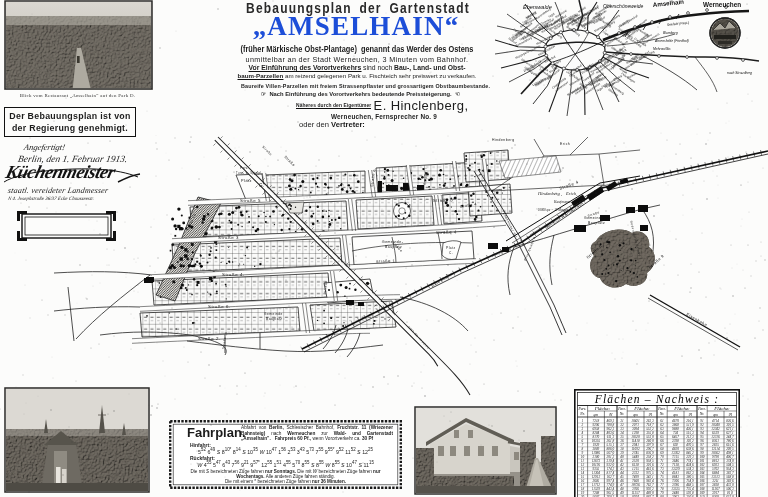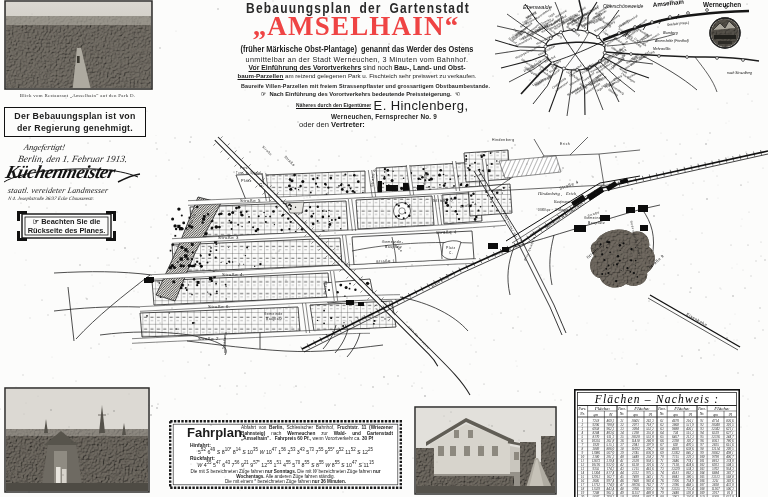--- a/index.html
+++ b/index.html
@@ -45,21 +45,21 @@
  </g>
  <rect x="2" y="16" width="139" height="9" fill="#b4b0a7" opacity="0.6"></rect>
  <polygon points="66,88 70,48 74,48 83,88" fill="#aeaaa0"></polygon>
  <rect x="70" y="56" width="2.6" height="7" fill="#3a372f"></rect>
  <rect x="1" y="1" width="141" height="88" fill="none" stroke="#2a2a2a" stroke-width="1.4"></rect>
 </svg>
 </div>
 
 <div class="abs nw" style="left:6px;top:93px;width:143px;text-align:center;font-family:'Liberation Serif',serif;font-size:4.9px;letter-spacing:.3px;color:#333;">Blick vom Restaurant „Amselhain” auf den Park D.</div>
 
-<div class="abs" style="left:4px;top:107px;width:142px;height:30px;border:1.8px solid #111;box-sizing:border-box;text-align:center;font-weight:bold;font-size:8.8px;line-height:11.5px;padding-top:3px;letter-spacing:.3px;">Der Bebauungsplan ist von<br>der Regierung genehmigt.</div>
+<div class="abs" style="left:4px;top:107px;width:132px;height:30px;border:1.8px solid #111;box-sizing:border-box;text-align:center;font-weight:bold;font-size:8.8px;line-height:11.5px;padding-top:3px;letter-spacing:.3px;">Der Bebauungsplan ist von<br>der Regierung genehmigt.</div>
 
 <div class="abs nw" style="left:24px;top:142px;font-family:'Liberation Serif',serif;font-style:italic;font-size:8.5px;transform:skewX(-10deg);">Angefertigt!</div>
 <div class="abs nw" style="left:18px;top:154px;font-family:'Liberation Serif',serif;font-style:italic;font-size:9.5px;transform:skewX(-10deg);">Berlin, den 1. Februar 1913.</div>
 
 <div class="abs nw" style="left:6px;top:162px;font-family:'Liberation Serif',serif;font-style:italic;font-weight:bold;font-size:18.5px;transform:skewX(-14deg);letter-spacing:-0.5px;color:#131313;">Küchenmeister</div>
 <div class="abs" style="left:0px;top:160px;width:145px;height:30px;">
 <svg width="145" height="30" viewBox="0 0 145 30">
   <path d="M4,22 C20,12 60,8 95,9 C115,10 128,13 138,17" fill="none" stroke="#131313" stroke-width="1"></path>
   <path d="M118,22 C126,18 133,15 140,14" fill="none" stroke="#131313" stroke-width="1.4"></path>
 </svg>
@@ -70,26 +70,25 @@
 
 <div class="abs" style="left:17px;top:211px;width:99px;height:30px;">
   <svg class="abs" width="99" height="30" viewBox="0 0 99 30" style="left:0;top:0;">
     <rect x="5" y="3" width="89" height="24" fill="none" stroke="#111" stroke-width="1.4"></rect>
     <rect x="8" y="6" width="83" height="18" fill="none" stroke="#111" stroke-width="0.8"></rect>
     <path d="M0,0 L10,0 L10,3 L3,3 L3,10 L0,10 Z" fill="#111"></path>
     <path d="M99,0 L89,0 L89,3 L96,3 L96,10 L99,10 Z" fill="#111"></path>
     <path d="M0,30 L10,30 L10,27 L3,27 L3,20 L0,20 Z" fill="#111"></path>
     <path d="M99,30 L89,30 L89,27 L96,27 L96,20 L99,20 Z" fill="#111"></path>
   </svg>
-  <div class="abs nw" style="left:0px;top:7px;width:99px;text-align:center;font-weight:bold;font-size:7.4px;line-height:8.8px;">☞ Beachten Sie die<br>Rückseite des Planes.</div>
 </div>
 
 <div class="abs nw" style="left:358px;top:-1px;transform:translateX(-50%) scaleX(0.8);font-weight:bold;font-size:15px;letter-spacing:1.5px;word-spacing:4px;color:#2a2a2a;">Bebauungsplan der Gartenstadt</div>
 
-<div class="abs nw" style="left:356px;top:11px;transform:translateX(-50%);font-family:'Liberation Serif',serif;font-weight:bold;font-size:27px;letter-spacing:1.2px;color:#ef4444;">„AMSELHAIN“</div>
+<div class="abs nw" style="left:356px;top:11px;transform:translateX(-50%);font-family:'Liberation Serif',serif;font-weight:bold;font-size:27px;letter-spacing:1.2px;color:#1d4ed8;">„AMSELHAIN“</div>
 
 <div class="abs nw" style="left:357px;top:45px;transform:translateX(-50%) scaleX(0.9);font-weight:bold;font-size:8.2px;">(früher Märkische Obst-Plantage)&nbsp; genannt das Werder des Ostens</div>
 <div class="abs nw" style="left:357px;top:54.5px;transform:translateX(-50%) scaleX(0.9);font-size:8px;letter-spacing:.4px;">unmittelbar an der Stadt Werneuchen, 3 Minuten vom Bahnhof.</div>
 <div class="abs nw" style="left:357px;top:63.5px;transform:translateX(-50%);font-size:6.8px;"><b style="border-bottom:.8px solid #111;">Vor Einführung des Vorortverkehrs</b> sind noch <b>Bau-, Land- und Obst-</b></div>
 <div class="abs nw" style="left:357px;top:71.5px;transform:translateX(-50%);font-size:6.2px;"><b style="border-bottom:.8px solid #111;">baum-Parzellen</b> am reizend gelegenen Park u. Fischteich sehr preiswert zu verkaufen.</div>
 <div class="abs nw" style="left:241px;top:82px;transform:scaleX(.87);transform-origin:0 0;font-weight:bold;font-size:6.2px;letter-spacing:.2px;">Baureife Villen-Parzellen mit freiem Strassenpflaster und grossartigem Obstbaumbestande.</div>
 <div class="abs nw" style="left:261px;top:90.5px;font-weight:bold;font-size:5.8px;">☞&nbsp; Nach Einführung des Vorortverkehrs bedeutende Preissteigerung. &nbsp;☜</div>
 
 <div class="abs nw" style="left:296px;top:98px;font-size:8px;"><b style="border-bottom:.8px solid #111;font-size:4.9px;vertical-align:3.5px;letter-spacing:.1px;">Näheres durch den Eigentümer</b> <span style="font-weight:normal;font-size:13px;letter-spacing:.4px;">E. Hinclenberg,</span></div>
 <div class="abs nw" style="left:331px;top:112.5px;font-weight:bold;font-size:6.4px;letter-spacing:.2px;">Werneuchen, Fernsprecher No. 9</div>

